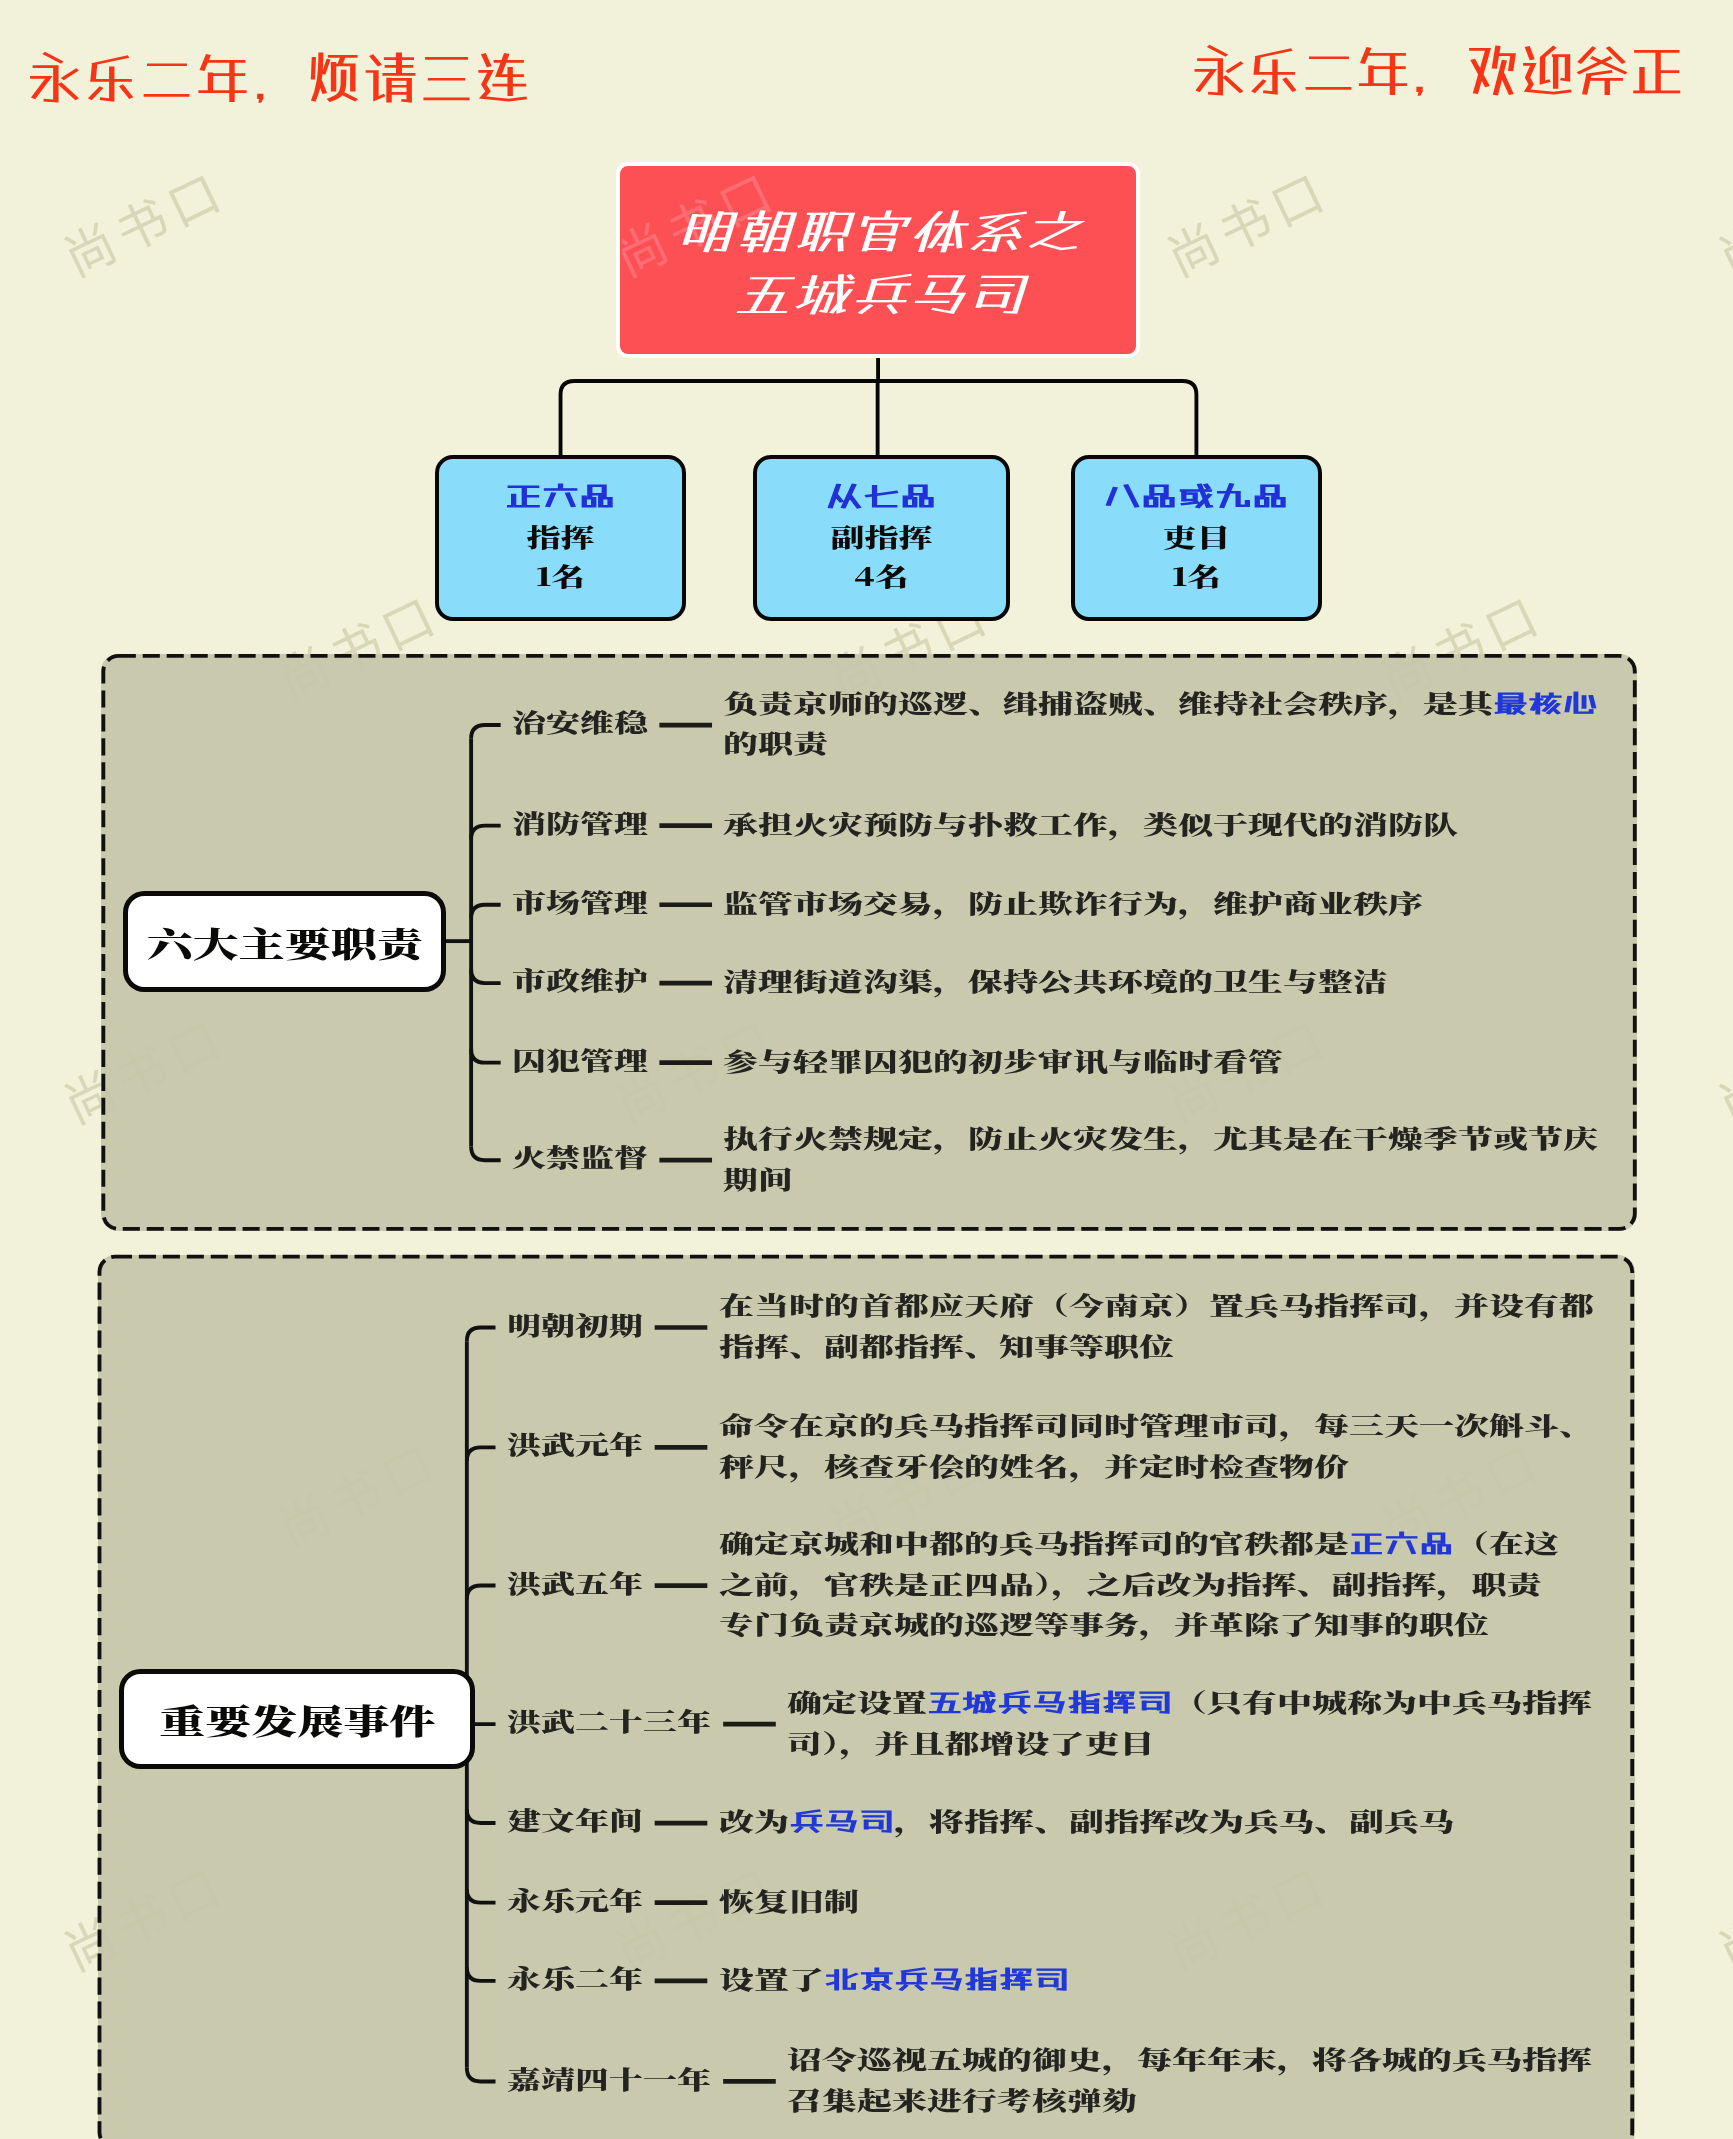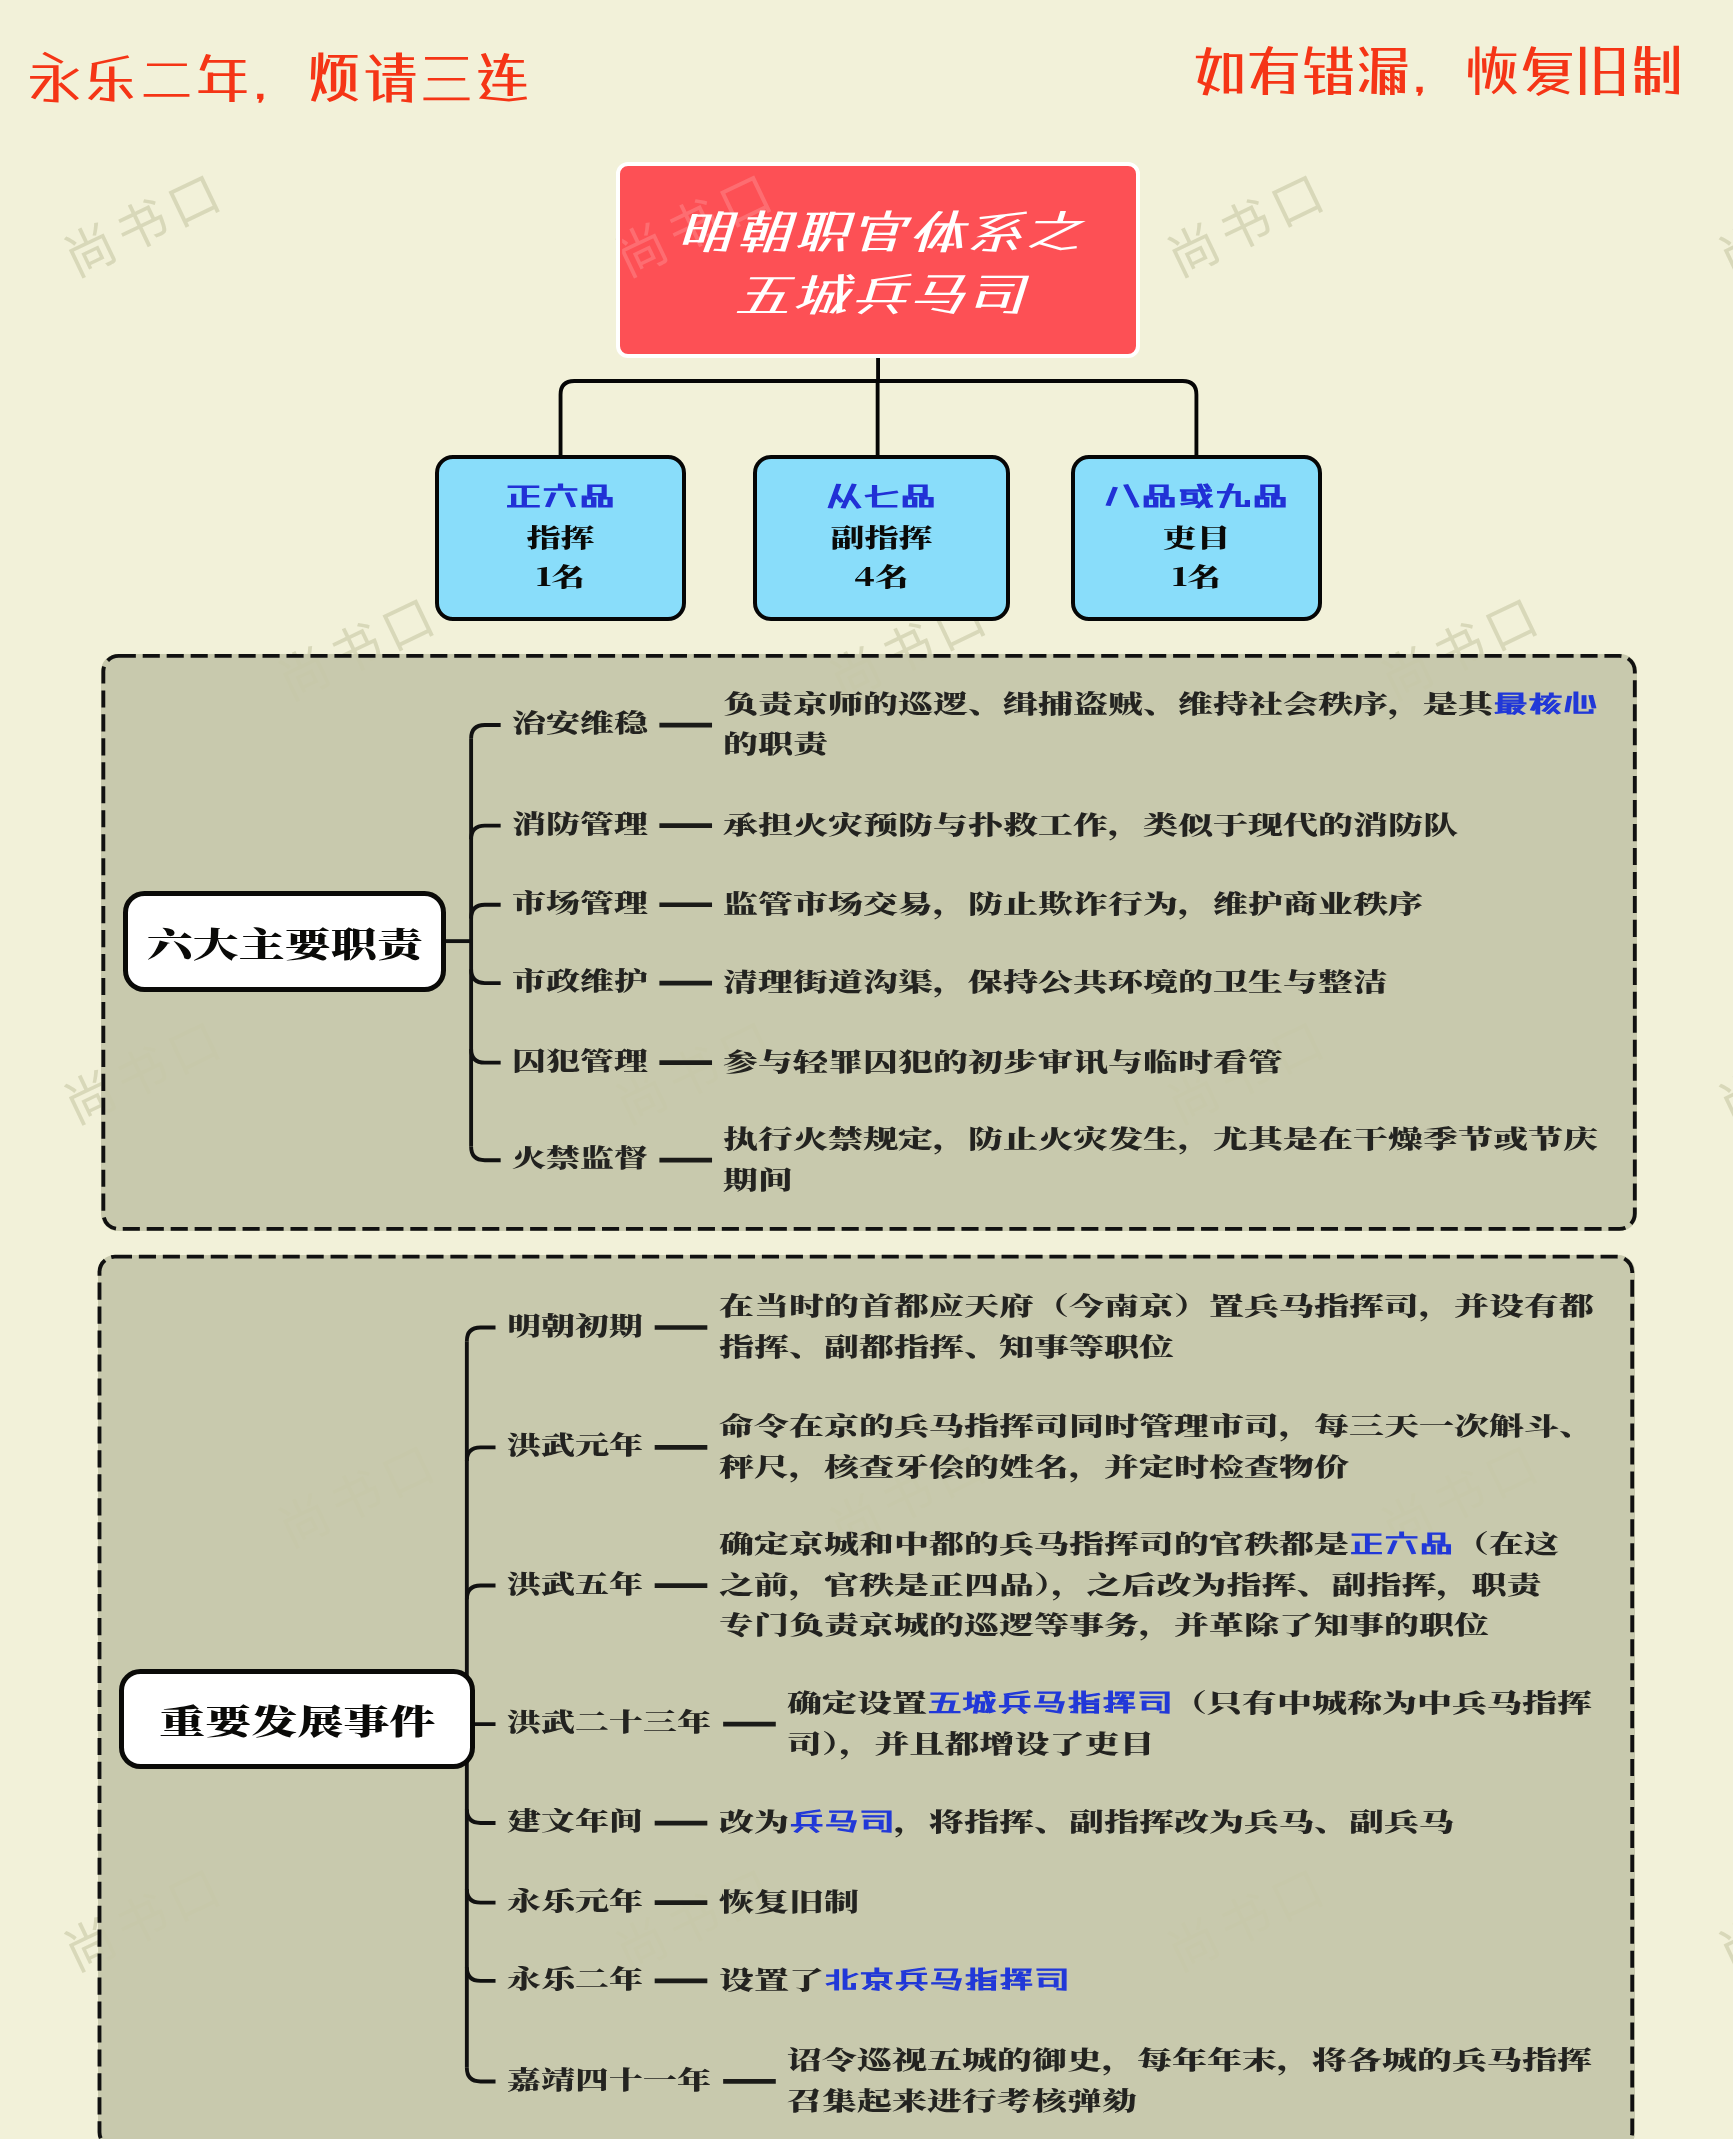--- a/index.html
+++ b/index.html
@@ -238,21 +238,21 @@
       <text x="-613" y="7578" transform="rotate(-25.5 -613 7578)" font-family="Noto Sans CJK SC, sans-serif" font-weight="400" font-size="118" fill="#FFFFFF" fill-opacity="1" letter-spacing="16">尚书口</text>
       <text x="676" y="7578" transform="rotate(-25.5 676 7578)" font-family="Noto Sans CJK SC, sans-serif" font-weight="400" font-size="118" fill="#FFFFFF" fill-opacity="1" letter-spacing="16">尚书口</text>
       <text x="1965" y="7578" transform="rotate(-25.5 1965 7578)" font-family="Noto Sans CJK SC, sans-serif" font-weight="400" font-size="118" fill="#FFFFFF" fill-opacity="1" letter-spacing="16">尚书口</text>
       <text x="3254" y="7578" transform="rotate(-25.5 3254 7578)" font-family="Noto Sans CJK SC, sans-serif" font-weight="400" font-size="118" fill="#FFFFFF" fill-opacity="1" letter-spacing="16">尚书口</text>
       <text x="4543" y="7578" transform="rotate(-25.5 4543 7578)" font-family="Noto Sans CJK SC, sans-serif" font-weight="400" font-size="118" fill="#FFFFFF" fill-opacity="1" letter-spacing="16">尚书口</text>
       <text x="5832" y="7578" transform="rotate(-25.5 5832 7578)" font-family="Noto Sans CJK SC, sans-serif" font-weight="400" font-size="118" fill="#FFFFFF" fill-opacity="1" letter-spacing="16">尚书口</text>
     </g>
   </svg>
 
 <div class="slogan" id="slogan-left">永乐二年，烦请三连</div>
-<div class="slogan" id="slogan-right">如有错漏，恢复旧制</div>
+<div class="slogan" id="slogan-right">永乐二年，欢迎斧正</div>
 
 <svg id="connectors" viewBox="0 0 4050 5400">
     <path d="M2052 836 L2052 890" stroke="#060606" stroke-width="9" fill="none"></path>
     <path d="M1310 1063 L1310 922 Q1310 890 1342 890 L2764 890 Q2796 890 2796 922 L2796 1063" stroke="#060606" stroke-width="9" fill="none" stroke-linecap="butt"></path>
     <path d="M2051 890 L2051 1063" stroke="#060606" stroke-width="9" fill="none"></path>
     <path d="M1101 1726 L1101 2679" stroke="#111" stroke-width="9" fill="none"></path>
     <path d="M1042 2199 L1101 2199" stroke="#111" stroke-width="9" fill="none"></path>
     <path d="M1101 1726 Q1101 1694 1133 1694 L1170 1694" stroke="#111" stroke-width="9" fill="none" stroke-linecap="butt"></path>
     <path d="M1101 1961 Q1101 1929 1133 1929 L1170 1929" stroke="#111" stroke-width="9" fill="none" stroke-linecap="butt"></path>
     <path d="M1101 2146 Q1101 2114 1133 2114 L1170 2114" stroke="#111" stroke-width="9" fill="none" stroke-linecap="butt"></path>

